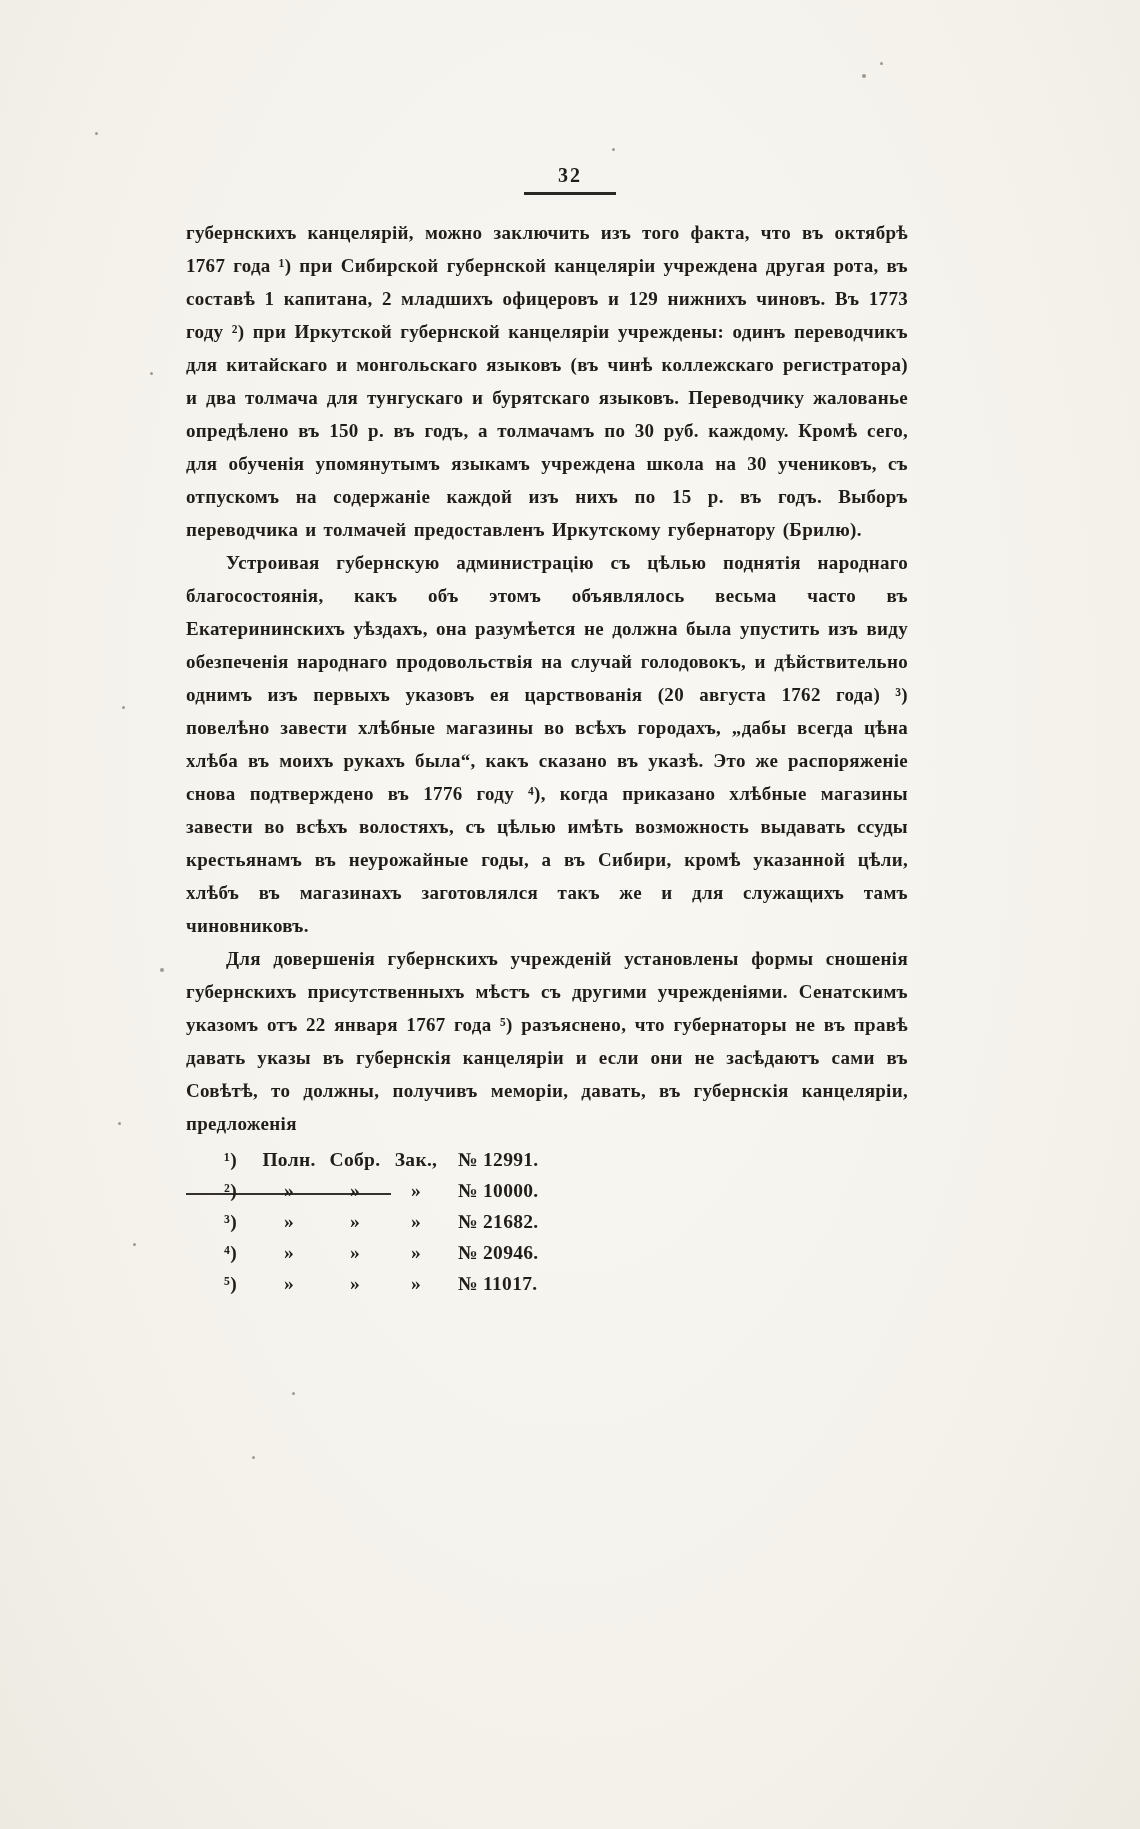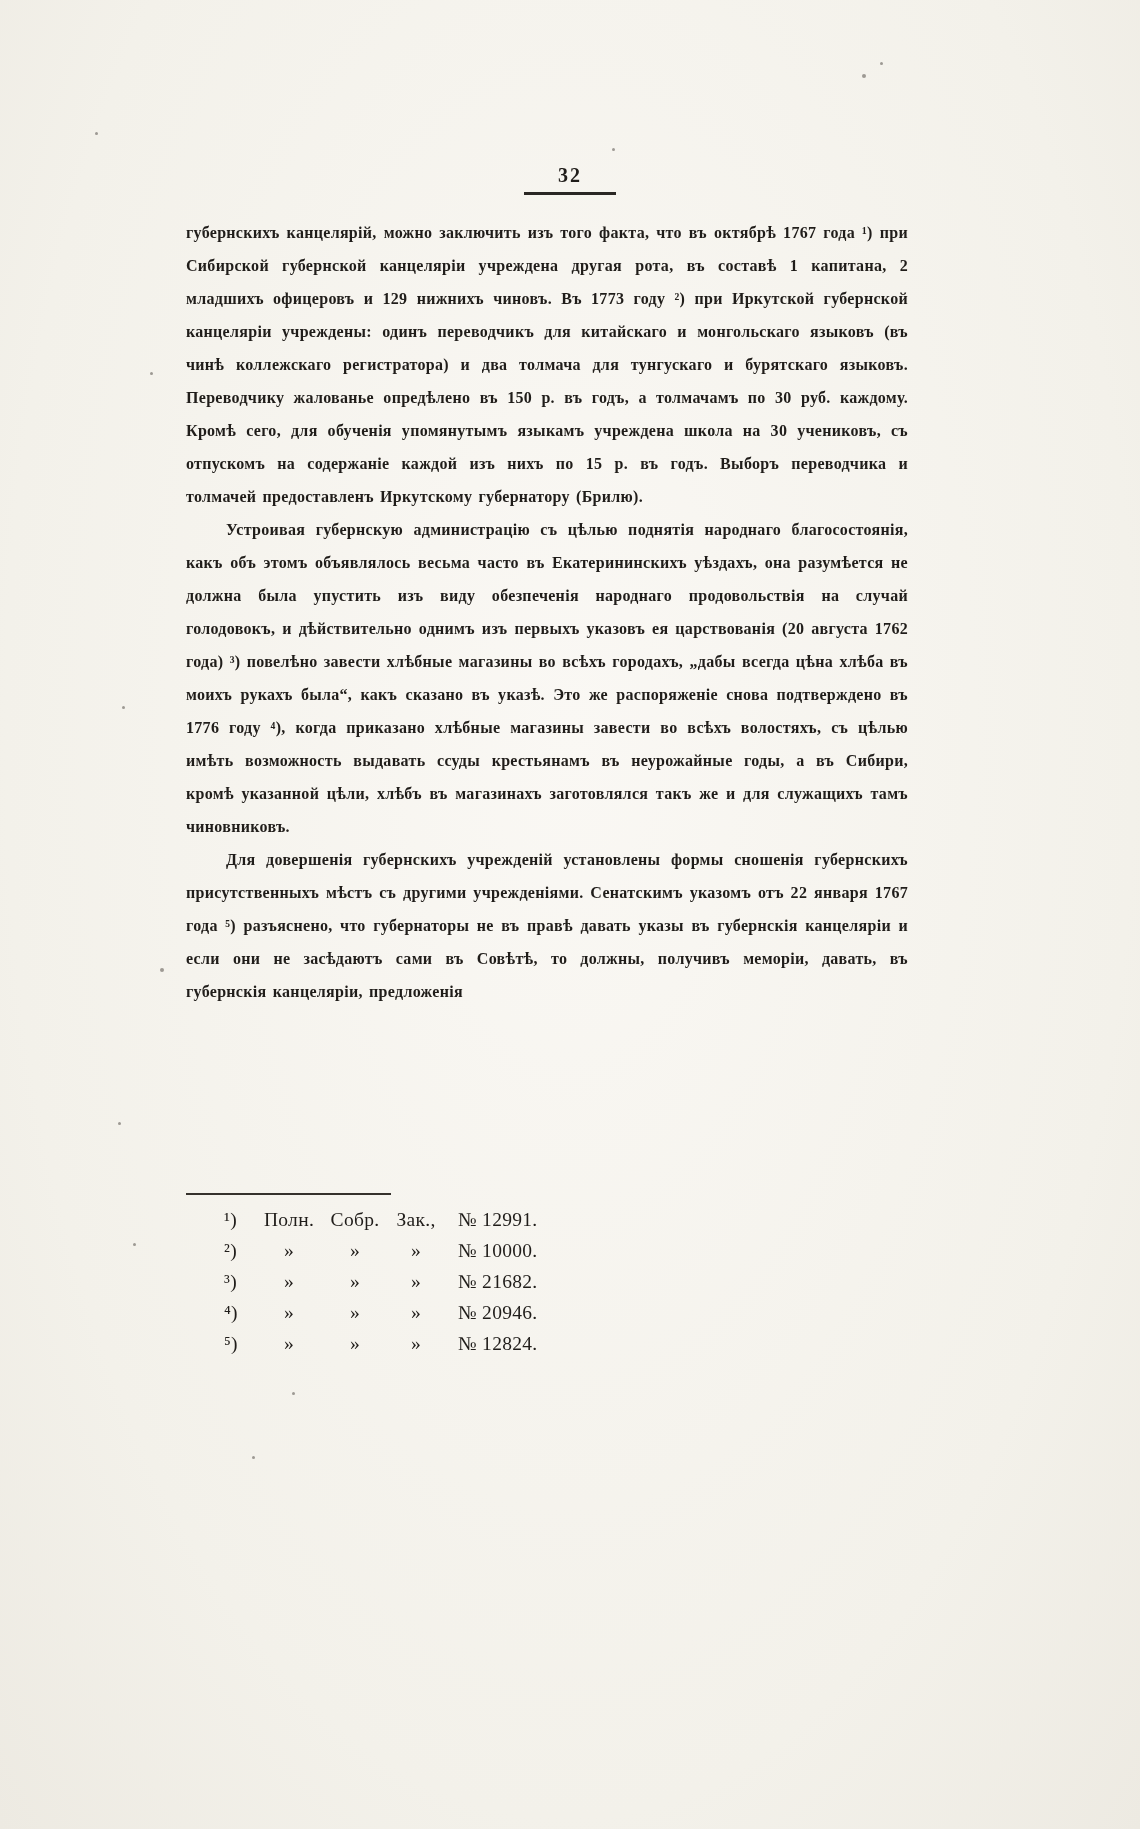--- a/index.html
+++ b/index.html
@@ -33,44 +33,44 @@
     padding: 0 34px 5px 34px;
     border-bottom: 3px solid #2a2724;
   }
   .text-block {
     position: absolute;
     top: 216px;
     left: 186px;
     width: 722px;
     text-align: justify;
     font-weight: bold;
-    font-size: 16px;
+    font-size: 19px;
     line-height: 33px;
     letter-spacing: 0.3px;
     word-spacing: 2px;
   }
   .text-block p {
     margin: 0;
   }
   .text-block p.indent {
     text-indent: 40px;
   }
   .footnote-rule {
     position: absolute;
     top: 1193px;
     left: 186px;
     width: 205px;
     height: 2px;
     background: #35312c;
   }
   .footnotes {
     position: absolute;
-    top: 1204px;
+    top: 1144px;
     left: 224px;
-    font-weight: normal;
+    font-weight: bold;
     font-size: 19.5px;
     line-height: 31px;
     letter-spacing: 0.3px;
   }
   .fn-row { white-space: nowrap; }
   .fn-marker {
     display: inline-block;
     width: 32px;
   }
   .fn-c {
@@ -127,21 +127,21 @@
     <div class="fn-row">
       <span class="fn-marker">²)</span><span class="fn-c">»</span><span class="fn-c">»</span><span class="fn-c fn-c3">»</span><span class="fn-num">№ 10000.</span>
     </div>
     <div class="fn-row">
       <span class="fn-marker">³)</span><span class="fn-c">»</span><span class="fn-c">»</span><span class="fn-c fn-c3">»</span><span class="fn-num">№ 21682.</span>
     </div>
     <div class="fn-row">
       <span class="fn-marker">⁴)</span><span class="fn-c">»</span><span class="fn-c">»</span><span class="fn-c fn-c3">»</span><span class="fn-num">№ 20946.</span>
     </div>
     <div class="fn-row">
-      <span class="fn-marker">⁵)</span><span class="fn-c">»</span><span class="fn-c">»</span><span class="fn-c fn-c3">»</span><span class="fn-num">№ 12824.</span>
+      <span class="fn-marker">⁵)</span><span class="fn-c">»</span><span class="fn-c">»</span><span class="fn-c fn-c3">»</span><span class="fn-num">№ 11017.</span>
     </div>
   </div>
 
   <div class="speck s1"></div>
   <div class="speck s2"></div>
   <div class="speck s3"></div>
   <div class="speck s4"></div>
   <div class="speck s5"></div>
   <div class="speck s6"></div>
   <div class="speck s7"></div>

